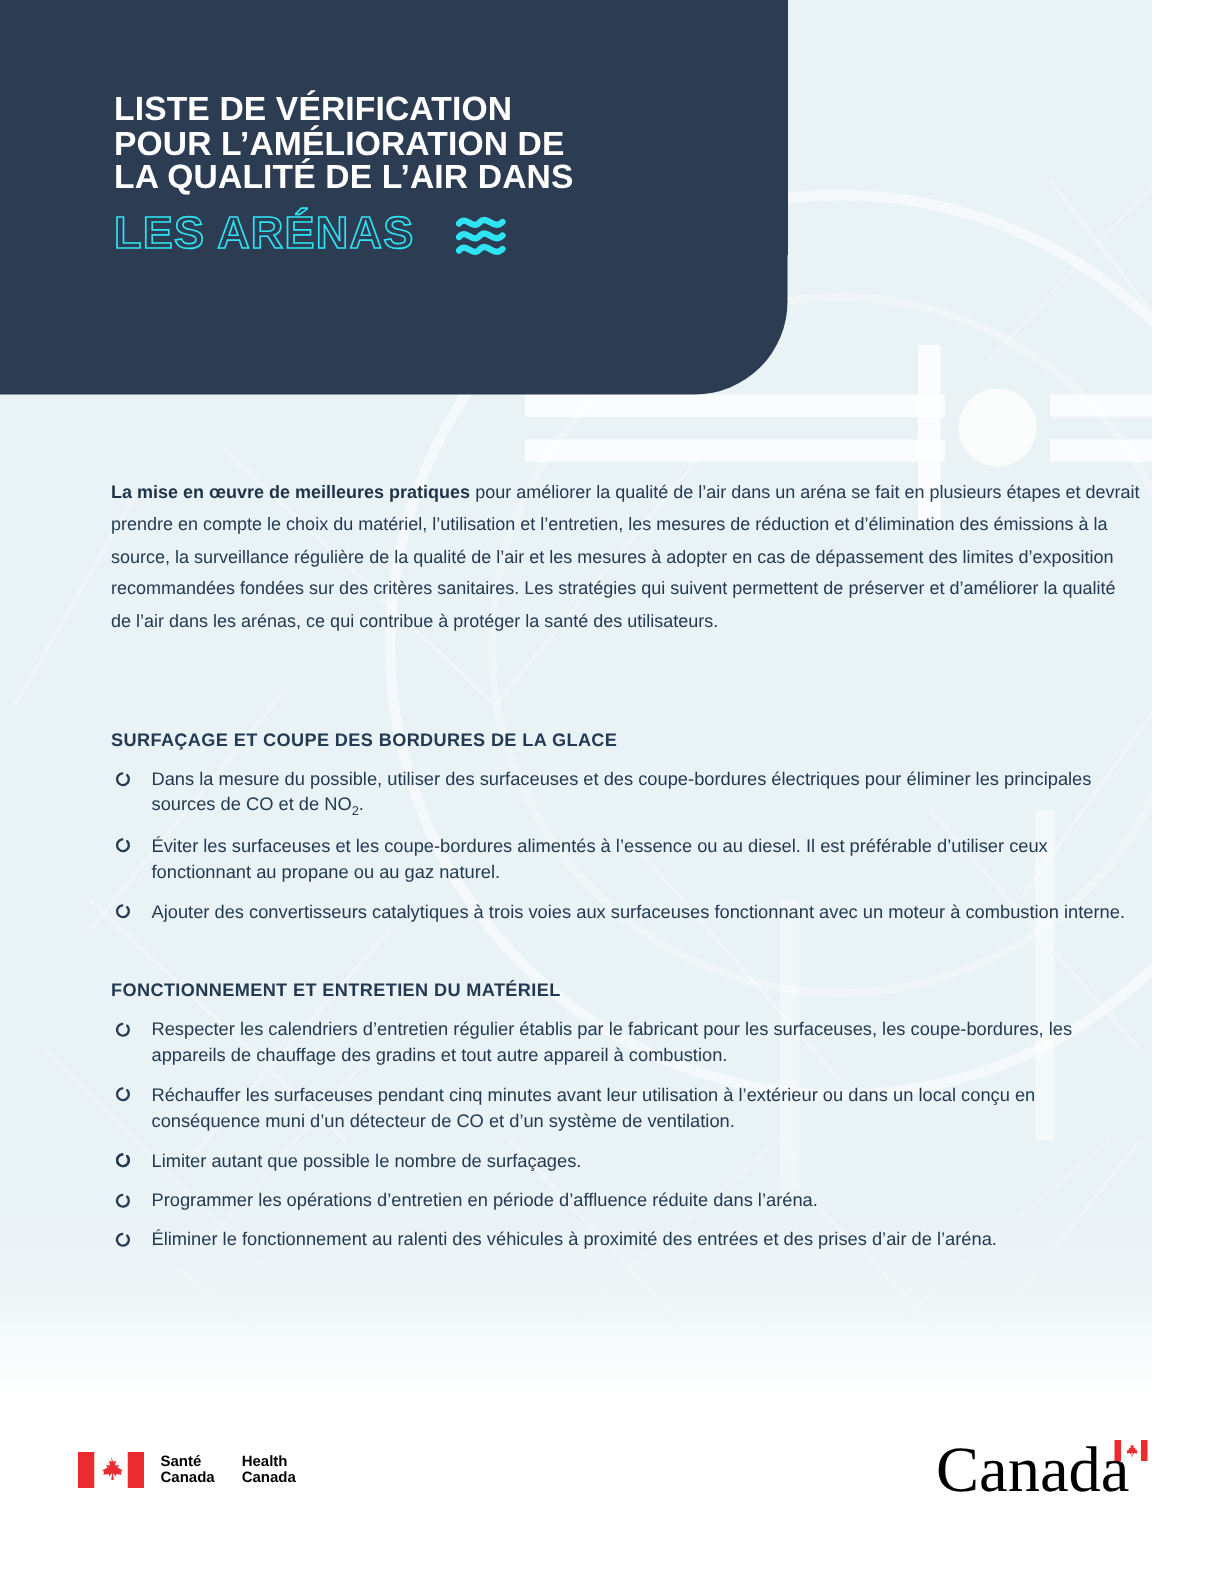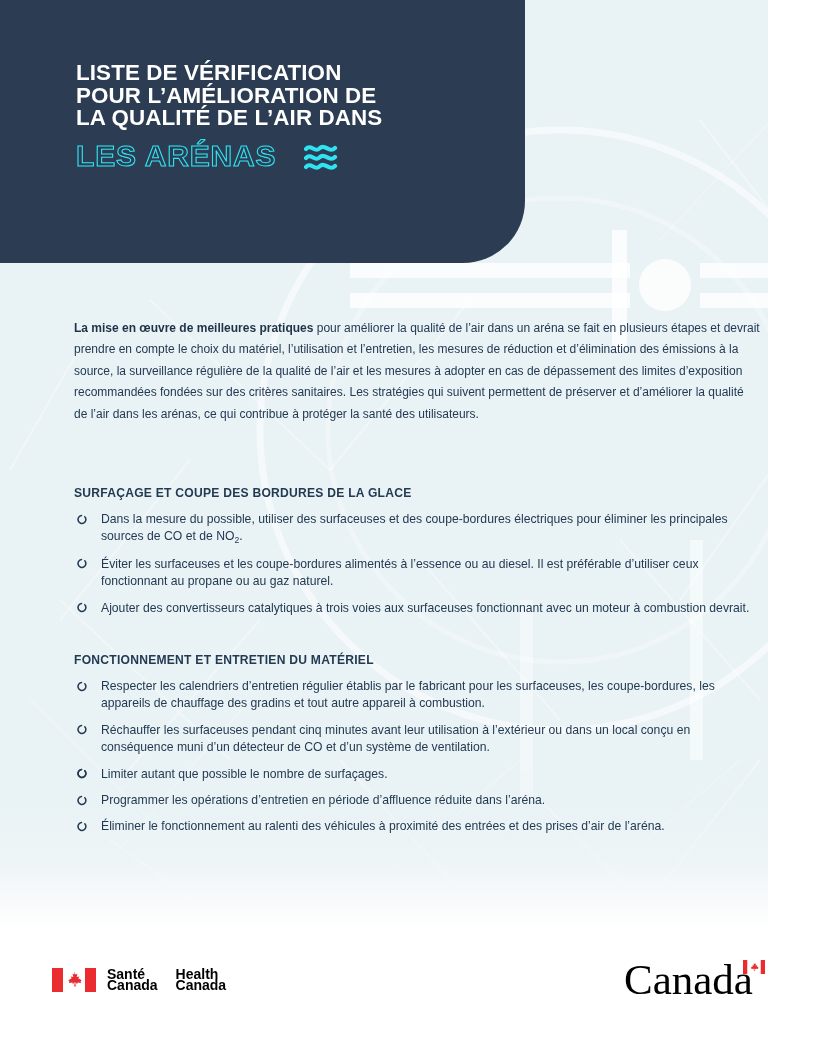--- a/index.html
+++ b/index.html
@@ -68,21 +68,21 @@
     position:absolute;left:2px;top:2.5px;width:11px;height:11px;
   }
   sub{font-size:8.6px;vertical-align:baseline;position:relative;top:3px;}
 
   
   .footer{position:absolute;left:0;top:950px;width:816px;height:106px;background:#ffffff;z-index:5;}
   .sig-left{position:absolute;left:52px;top:18px;display:flex;align-items:center;}
   .sig-flag{width:44px;height:24px;margin-right:11px;}
   .sig-words{display:flex;align-items:flex-start;}
   .sig-col{
-    font-size:14px;font-weight:bold;line-height:11.2px;color:#000000;
+    font-size:10px;font-weight:bold;line-height:11.2px;color:#000000;
     font-family:"Liberation Sans", sans-serif;white-space:nowrap;
   }
   .sig-col.second{margin-left:18px;}
   .wordmark{position:absolute;right:46px;top:8px;}
 </style>
 </head>
 <body>
 
 <div class="page">
 
@@ -178,21 +178,21 @@
         <li>
           <svg class="bullet-mark" viewBox="0 0 12 12" aria-hidden="true">
               <path d="M9.6 3.0 A4.3 4.3 0 1 1 6 1.7" fill="none" stroke="#233a52" stroke-width="1.7" stroke-linecap="round"></path>
             </svg>
           <span>Éviter les surfaceuses et les coupe-bordures alimentés à l’essence ou au diesel. Il est préférable d’utiliser ceux fonctionnant au propane ou au gaz naturel.</span>
         </li>
         <li>
           <svg class="bullet-mark" viewBox="0 0 12 12" aria-hidden="true">
               <path d="M9.6 3.0 A4.3 4.3 0 1 1 6 1.7" fill="none" stroke="#233a52" stroke-width="1.7" stroke-linecap="round"></path>
             </svg>
-          <span>Ajouter des convertisseurs catalytiques à trois voies aux surfaceuses fonctionnant avec un moteur à combustion devrait.</span>
+          <span>Ajouter des convertisseurs catalytiques à trois voies aux surfaceuses fonctionnant avec un moteur à combustion interne.</span>
         </li>
       </ul>
     </div>
 
     <div class="section" style="top:653px">
       <h2 class="sec-title">FONCTIONNEMENT ET ENTRETIEN DU MATÉRIEL</h2>
       <ul class="bullets">
         <li>
           <svg class="bullet-mark" viewBox="0 0 12 12" aria-hidden="true">
               <path d="M9.6 3.0 A4.3 4.3 0 1 1 6 1.7" fill="none" stroke="#233a52" stroke-width="1.7" stroke-linecap="round"></path>

